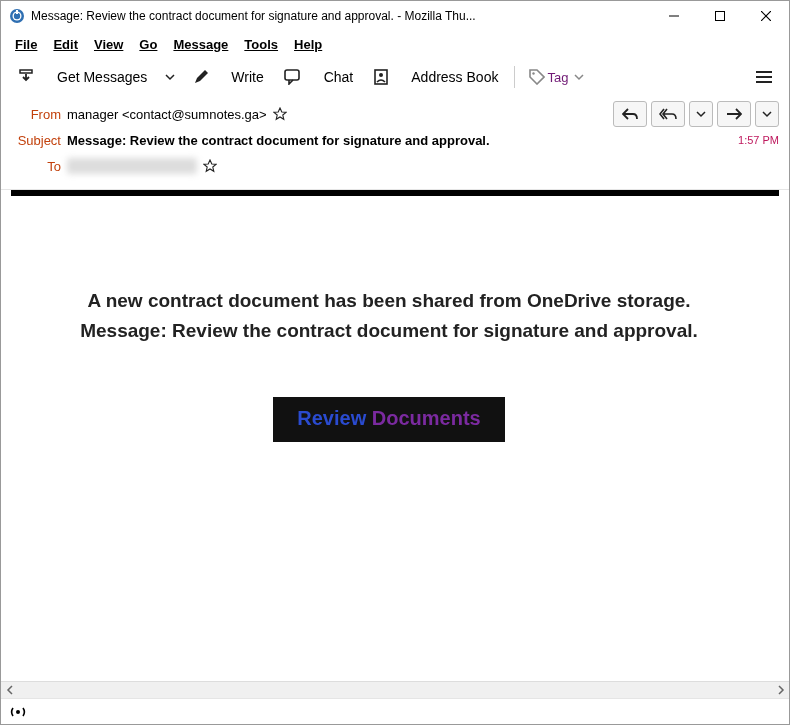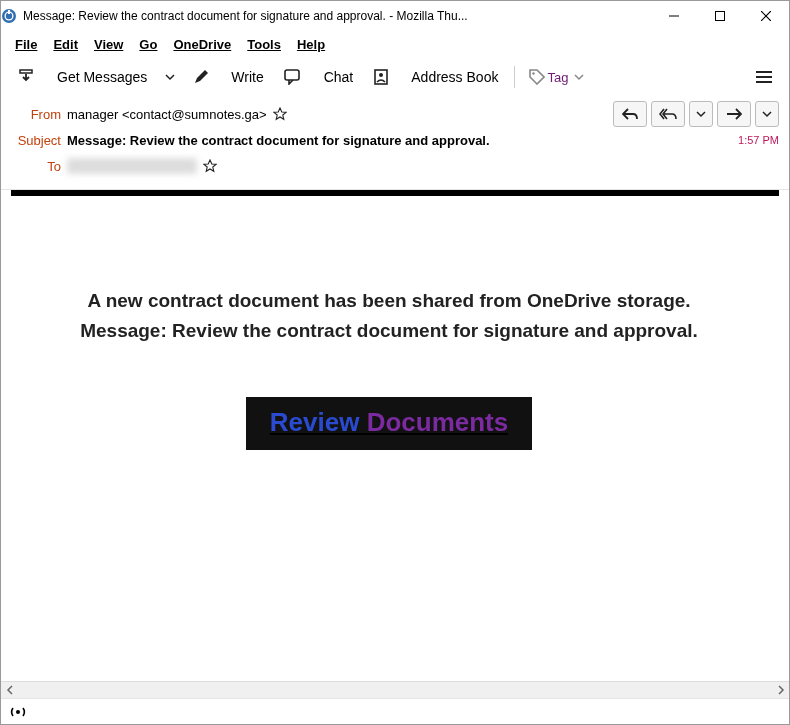--- a/index.html
+++ b/index.html
@@ -1,19 +1,19 @@
 <!DOCTYPE html>
 <html><head>
 <meta charset="utf-8">
 <style>
 * { box-sizing: border-box; margin: 0; padding: 0; }
 body { font-family: "Segoe UI", Arial, sans-serif; font-size: 13px; background: #fff; width: 790px; height: 725px; overflow: hidden; border: 1px solid #999; position: relative; }
 
 
-.titlebar { height: 30px; display: flex; align-items: center; padding: 0 0 0 0; background: #fff; }
+.titlebar { height: 30px; display: flex; align-items: center; padding: 0 0 0 8px; background: #fff; }
 .titlebar .app-icon { width: 16px; height: 16px; margin-right: 6px; }
 .titlebar .title-text { flex: 1; font-size: 12px; color: #000; white-space: nowrap; overflow: hidden; text-overflow: ellipsis; }
 .win-controls { display: flex; }
 .win-btn { width: 46px; height: 30px; display: flex; align-items: center; justify-content: center; }
 .win-btn svg { width: 10px; height: 10px; }
 
 
 .menubar { height: 26px; display: flex; align-items: center; padding: 0 6px; font-size: 13px; }
 .menubar .menu-item { padding: 2px 8px; cursor: default; }
 .menubar .menu-item .ul { text-decoration: underline; font-weight: bold; }
@@ -38,21 +38,21 @@
 .action-btn { width: 34px; height: 26px; border: 1px solid #bbb; border-radius: 3px; display: flex; align-items: center; justify-content: center; background: #f6f6f6; }
 .action-btn.narrow { width: 24px; }
 .blur-box { width: 130px; height: 16px; background: #ddd; border-radius: 2px; filter: blur(3px); display:inline-block; vertical-align:middle; }
 
 
 .body-wrap { height: 488px; overflow: hidden; position: relative; }
 .body-black-bar { height: 6px; background: #000; margin: 0 10px; }
 .body-content { padding: 90px 30px 20px 18px; text-align: center; }
 .body-text { font-size: 19px; font-weight: 700; color: #222; line-height: 1.6; margin-bottom: 50px; }
 .review-btn-outer { display: inline-block; background: #111; padding: 10px 24px 12px 24px; }
-.review-link { font-size: 26px; font-weight: 700; text-decoration: underline; }
+.review-link { font-size: 20px; font-weight: 700; }
 .rl1 { color: #2a4bd0; }
 .rl2 { color: #7b2aa0; }
 
 
 .hscroll { position:absolute; left:0; right:0; bottom: 26px; height: 17px; background: #f0f0f0; display:flex; align-items:center; border-top:1px solid #ddd;}
 .hscroll .arrow { width: 17px; height: 17px; display:flex; align-items:center; justify-content:center; color:#666;}
 .hscroll .track { flex:1; }
 
 
 .statusbar { position:absolute; left:0; right:0; bottom:0; height: 26px; background: #fff; display:flex; align-items:center; padding: 0 8px; border-top:1px solid #e5e5e5;}
@@ -91,21 +91,21 @@
         </svg>
       </div>
   </div>
 </div>
 
 <div class="menubar">
   <span class="menu-item"><span class="ul">File</span></span>
   <span class="menu-item"><span class="ul">Edit</span></span>
   <span class="menu-item"><span class="ul">View</span></span>
   <span class="menu-item"><span class="ul">Go</span></span>
-  <span class="menu-item"><span class="ul">OneDrive</span></span>
+  <span class="menu-item"><span class="ul">Message</span></span>
   <span class="menu-item"><span class="ul">Tools</span></span>
   <span class="menu-item"><span class="ul">Help</span></span>
 </div>
 
 <div class="toolbar">
   <div class="tb-btn">
     <span>
         <svg width="18" height="18" viewBox="0 0 18 18">
           <path d="M3 2 h12 v3 h-12 z" fill="none" stroke="#222" stroke-width="1.5"></path>
           <path d="M9 6 v6 M6 9 l3 3 l3 -3" fill="none" stroke="#222" stroke-width="1.8"></path>

